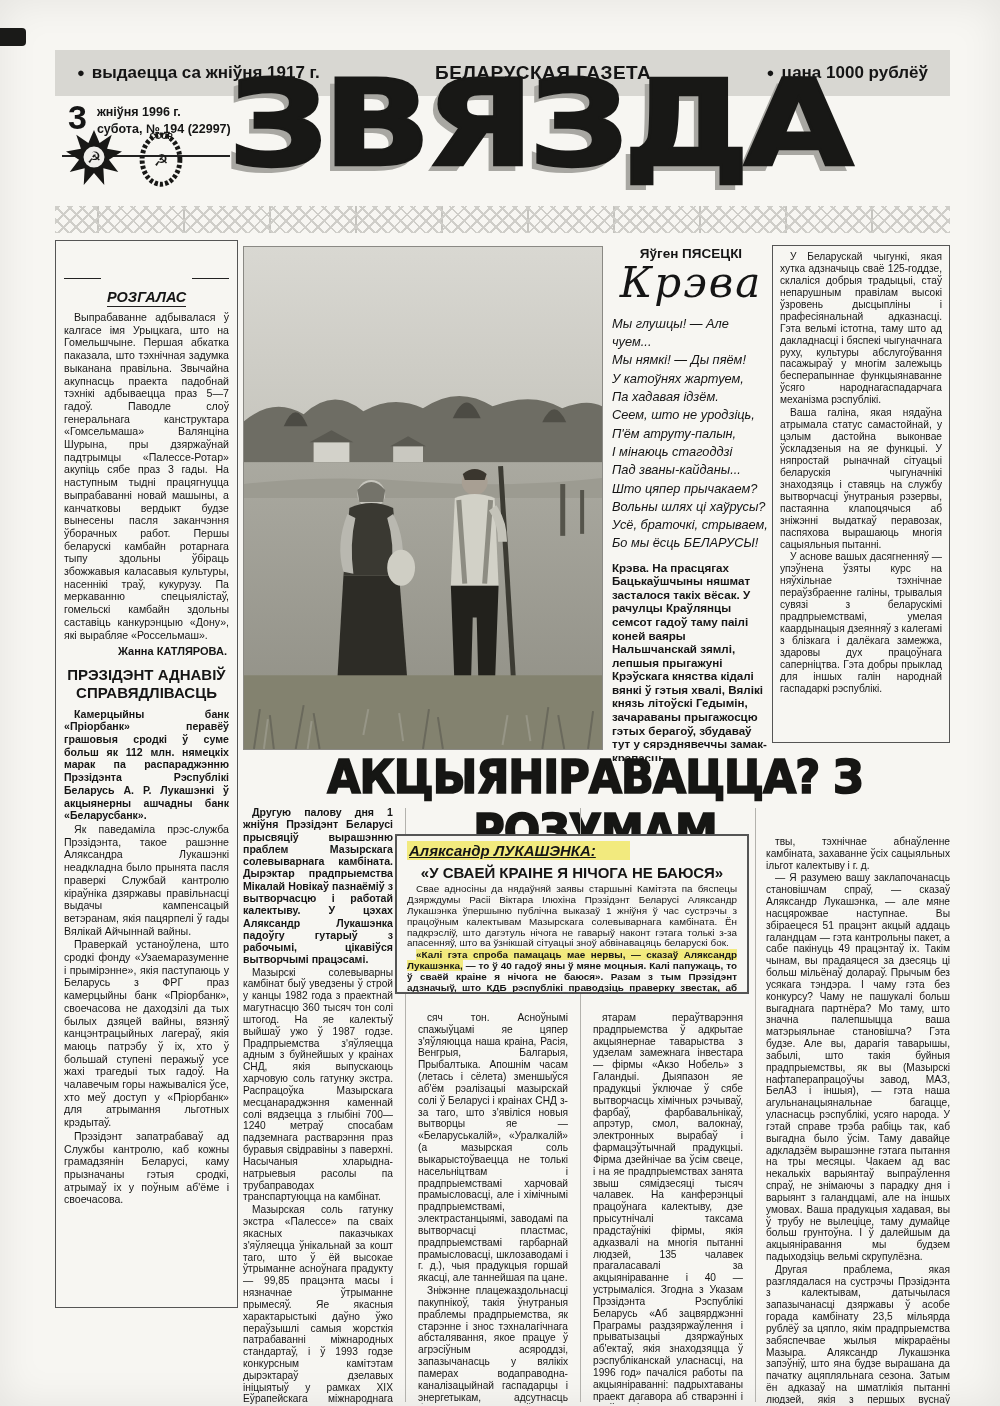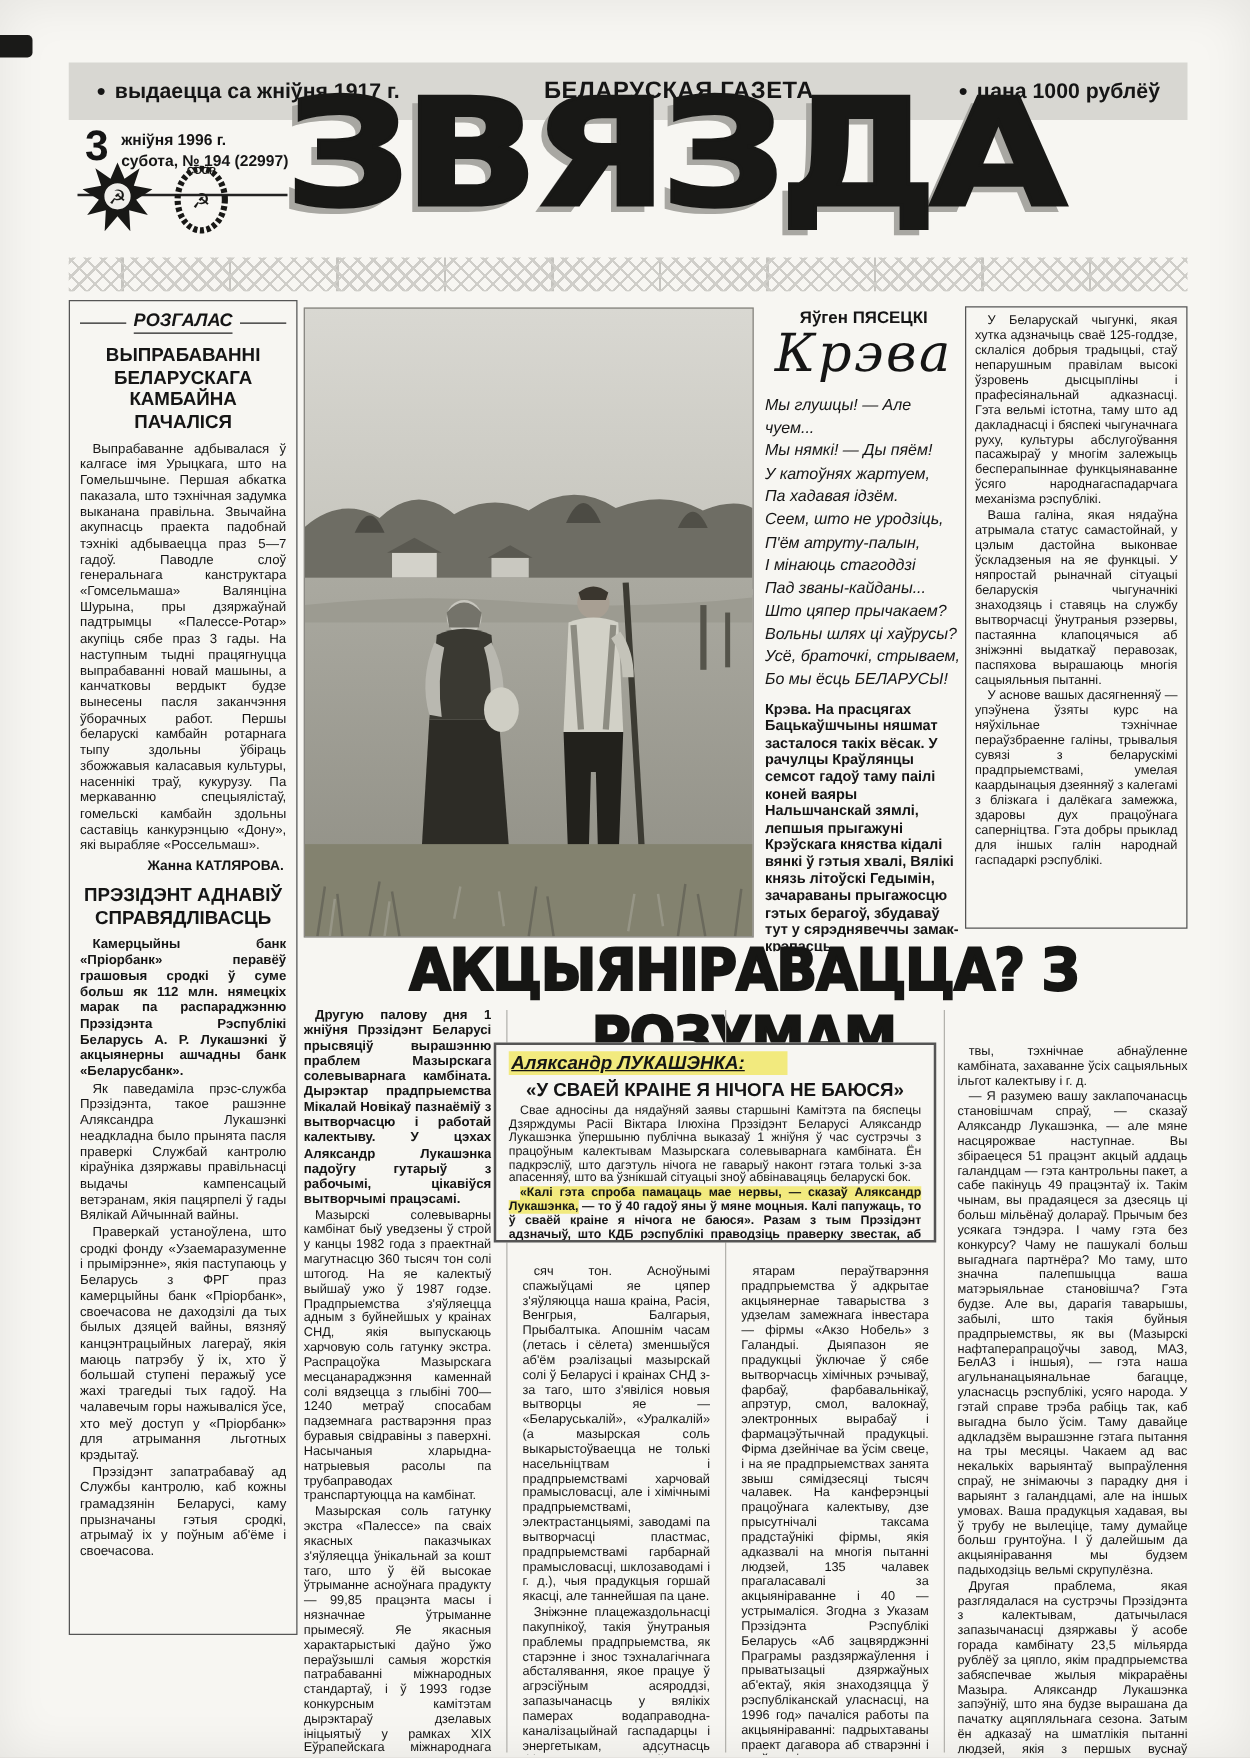--- a/index.html
+++ b/index.html
@@ -31,21 +31,21 @@
   .ornament{position:absolute;left:55px;top:206px;width:895px;height:27px;opacity:.75;
     background:
       repeating-linear-gradient(45deg,#c2c1bc 0 2px,transparent 2px 9px),
       repeating-linear-gradient(-45deg,#c2c1bc 0 2px,transparent 2px 9px),
       repeating-linear-gradient(90deg,transparent 0 42px,#b5b4af 42px 44px,transparent 44px 86px);}
   
   .leftbox{position:absolute;left:55px;top:240px;width:183px;height:1068px;border:1px solid #555;
            box-sizing:border-box;padding:6px 8px;overflow:hidden;}
   .rozgalas{display:flex;align-items:center;gap:6px;justify-content:center;margin:2px 0 4px;}
   .rozgalas .rule{flex:1;border-top:1.5px solid #222;}
-  .rozgalas .label{font-style:italic;font-weight:bold;font-size:14.5px;border-bottom:1.5px solid #222;padding-bottom:1px;}
+  .rozgalas .label{font-style:italic;font-weight:bold;font-size:14.5px;border-bottom:1.5px solid #222;padding-bottom:1px;margin-top:40px;}
   .art-title{font-weight:bold;font-size:15px;text-align:center;line-height:1.18;margin:9px 0 6px;}
   .lead{font-weight:bold;}
   .leftbox p,.letterbox p{font-size:10.6px;line-height:1.2;text-align:justify;margin:0 0 1px;text-indent:10px;}
   .byline{text-align:right;font-weight:bold;font-size:11px;margin:4px 2px 6px 0;}
   
   .photo{position:absolute;left:243px;top:246px;width:360px;height:504px;border:1px solid #8a8984;box-sizing:border-box;background:#b9b8b0;}
   .photo svg{display:block;width:100%;height:100%;}
   
   .poemcol{position:absolute;left:612px;top:246px;width:158px;height:515px;overflow:hidden;}
   .poem-author{font-weight:bold;font-size:13.5px;text-align:center;margin-bottom:2px;}
@@ -131,21 +131,20 @@
   <div class="ornament"></div>
 
   <div class="leftbox">
     <div class="rozgalas">
       <span class="rule"></span>
       <span class="label">РОЗГАЛАС</span>
       <span class="rule"></span>
     </div>
 
     <div>
-      <div class="art-title">ВЫПРАБАВАННІ БЕЛАРУСКАГА КАМБАЙНА ПАЧАЛІСЯ</div>
       <p>Выпрабаванне адбывалася ў калгасе імя Урыцкага, што на Гомельшчыне. Першая абкатка паказала, што тэхнічная задумка выканана правільна. Звычайна акупнасць праекта падобнай тэхнікі адбываецца праз 5—7 гадоў. Паводле слоў генеральнага канструктара «Гомсельмаша» Валянціна Шурына, пры дзяржаўнай падтрымцы «Палессе-Ротар» акупіць сябе праз 3 гады. На наступным тыдні працягнуцца выпрабаванні новай машыны, а канчатковы вердыкт будзе вынесены пасля заканчэння ўборачных работ. Першы беларускі камбайн ротарнага тыпу здольны ўбіраць збожжавыя каласавыя культуры, насеннікі траў, кукурузу. Па меркаванню спецыялістаў, гомельскі камбайн здольны саставіць канкурэнцыю «Дону», які вырабляе «Россельмаш».</p>
       <div class="byline">Жанна КАТЛЯРОВА.</div>
     </div>
 
     <div>
       <div class="art-title">ПРЭЗІДЭНТ АДНАВІЎ СПРАВЯДЛІВАСЦЬ</div>
       <p class="lead">Камерцыйны банк «Пріорбанк» перавёў грашовыя сродкі ў суме больш як 112 млн. нямецкіх марак па распараджэнню Прэзідэнта Рэспублікі Беларусь А. Р. Лукашэнкі ў акцыянерны ашчадны банк «Беларусбанк».</p>
       <p>Як паведаміла прэс-служба Прэзідэнта, такое рашэнне Аляксандра Лукашэнкі неадкладна было прынята пасля праверкі Службай кантролю кіраўніка дзяржавы правільнасці выдачы кампенсацый ветэранам, якія пацярпелі ў гады Вялікай Айчыннай вайны.</p>
       <p>Праверкай устаноўлена, што сродкі фонду «Узаемаразуменне і прымірэнне», якія паступаюць у Беларусь з ФРГ праз камерцыйны банк «Пріорбанк», своечасова не даходзілі да тых былых дзяцей вайны, вязняў канцэнтрацыйных лагераў, якія маюць патрэбу ў іх, хто ў большай ступені перажыў усе жахі трагедыі тых гадоў. На чалавечым горы нажываліся ўсе, хто меў доступ у «Пріорбанк» для атрымання льготных крэдытаў.</p>
       <p>Прэзідэнт запатрабаваў ад Службы кантролю, каб кожны грамадзянін Беларусі, каму прызначаны гэтыя сродкі, атрымаў іх у поўным аб'ёме і своечасова.</p>

